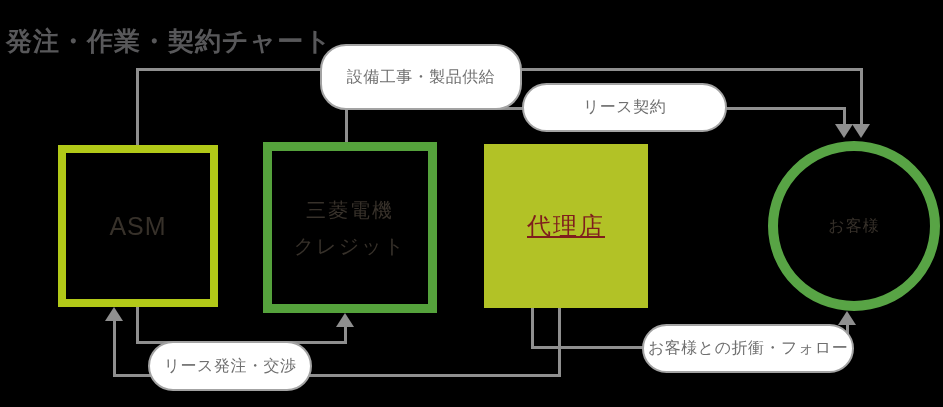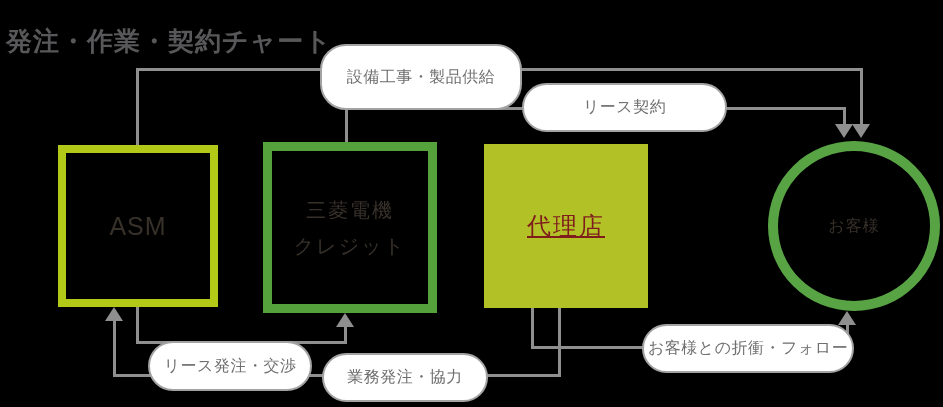--- a/index.html
+++ b/index.html
@@ -101,21 +101,18 @@
   </div>
 
   <div class="pill pill-lease-contract">
     <span>リース契約</span>
   </div>
 
   <div class="pill pill-lease-order">
     <span>リース発注・交渉</span>
   </div>
 
-  <div class="pill pill-business-order">
-    <span>業務発注・協力</span>
-  </div>
 
   <div class="pill pill-customer-follow">
     <span>お客様との折衝・フォロー</span>
   </div>
 
 </div>
 
 </body></html>

